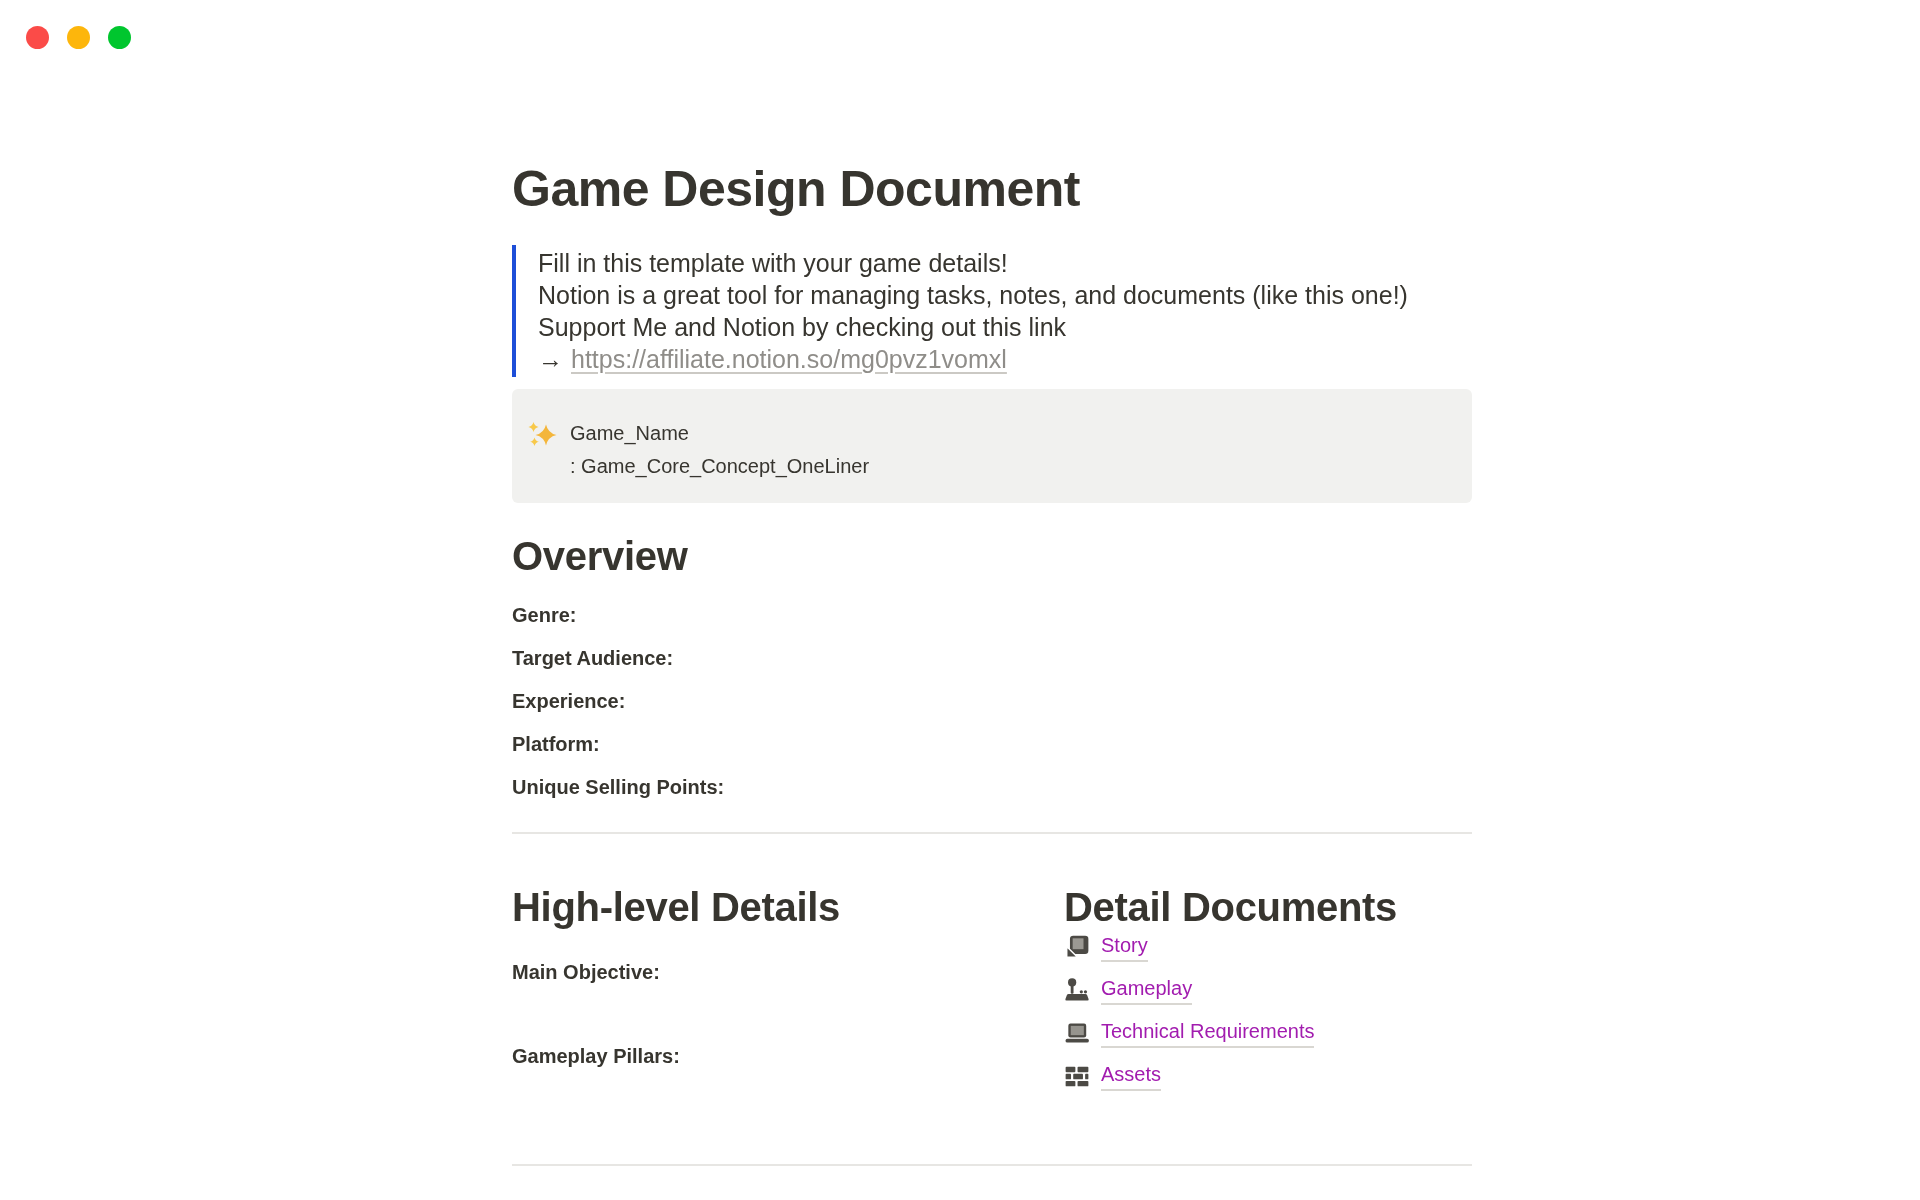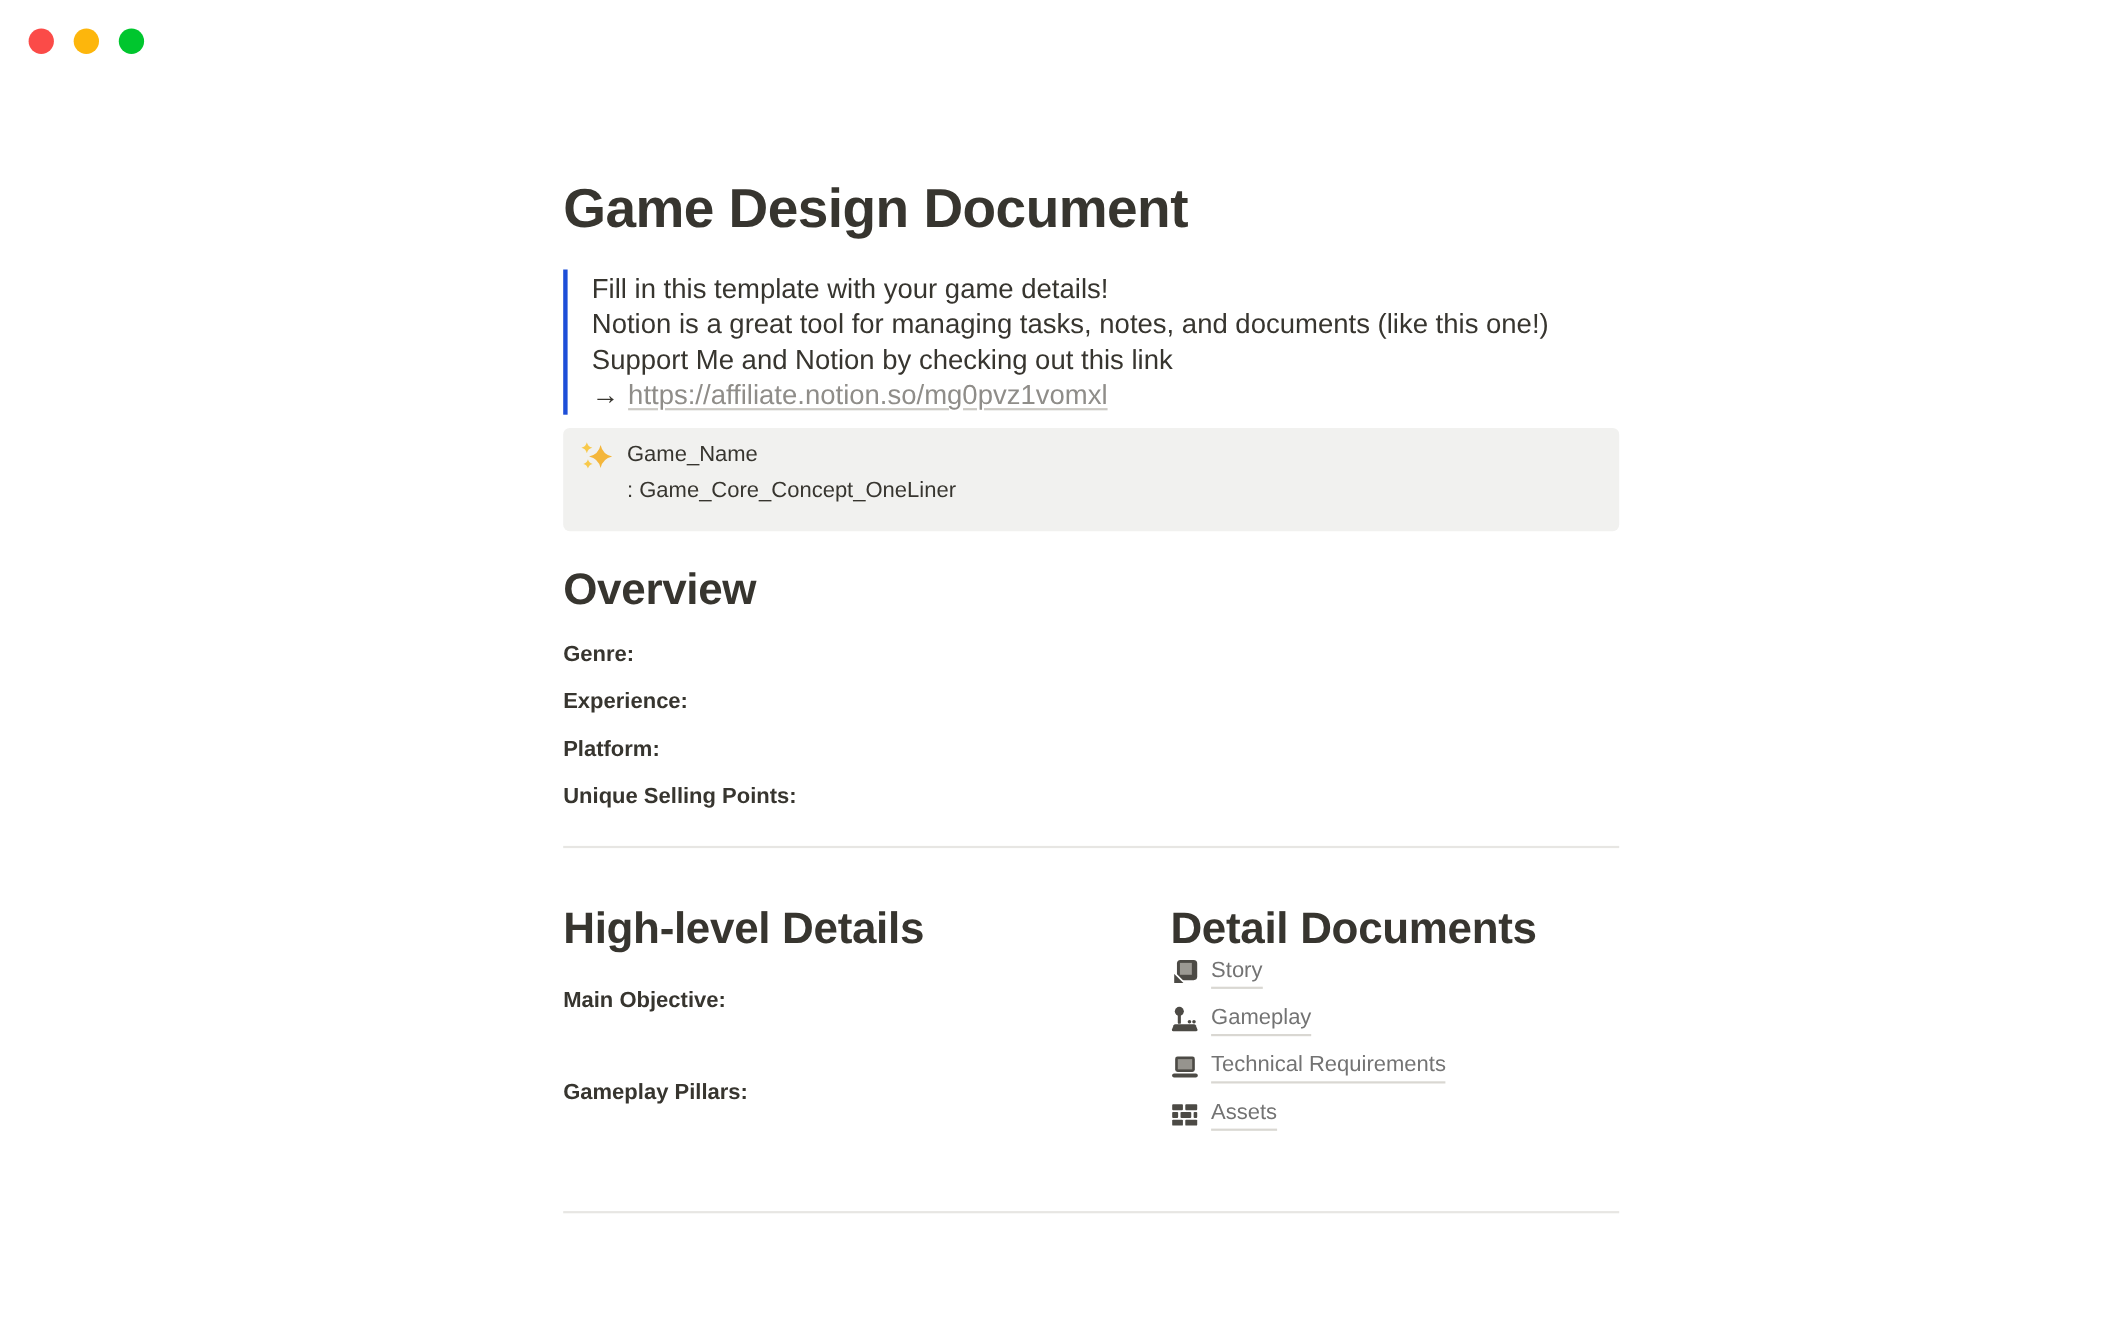--- a/index.html
+++ b/index.html
@@ -44,21 +44,21 @@
     text-decoration-thickness: 2px;
     text-underline-offset: 4px;
     margin-left: 8px;
     cursor: pointer;
   }
 
   .callout {
     margin-top: 12px;
     background: #f1f1ef;
     border-radius: 6px;
-    padding: 8px 20px 20px 15px;
+    padding: 28px 20px 20px 15px;
     display: flex; gap: 13px;
     font-size: 20px; line-height: 33px;
   }
   .callout .callout-icon { flex: 0 0 30px; height: 30px; margin-top: 3px; }
   .callout p { margin: 0; }
 
   h2 {
     font-size: 40px; font-weight: 700;
     line-height: 39px; margin: 34px 0 0 0;
     letter-spacing: -0.3px;
@@ -82,21 +82,21 @@
   .columns h2 { margin-top: 54px; }
 
   .hl-field { font-size: 20px; font-weight: 700; line-height: 30px; margin: 0; }
   .hl-field.first  { margin-top: 6px;  }
   .hl-field.spaced { margin-top: 30px; }
   .hl-field.spaced2{ margin-top: 54px; }
 
   .doc-link-row {
     display: flex; align-items: center; gap: 11px;
     height: 30px; margin-top: 13px;
-    text-decoration: none; color: #737373;
+    text-decoration: none; color: #a21caf;
     width: max-content; cursor: pointer;
   }
   .doc-link-row.first { margin-top: 5px; }
   .doc-link-row .doc-icon { width: 26px; height: 26px; flex: 0 0 26px; }
   .doc-link-row .doc-label {
     font-size: 20px; line-height: 26px;
     border-bottom: 2px solid #d9d7d2;
     padding-bottom: 2px;
   }
 
@@ -130,20 +130,21 @@
     <div>
       <p>Game_Name</p>
       <p>: Game_Core_Concept_OneLiner</p>
     </div>
   </div>
 
   <h2>Overview</h2>
 
   <div class="fields">
     <p>Genre:</p>
+    <p>Target Audience:</p>
     <p>Experience:</p>
     <p>Platform:</p>
     <p>Unique Selling Points:</p>
   </div>
 
   <hr class="divider">
 
   <div class="columns">
 
     <div class="col-left">

